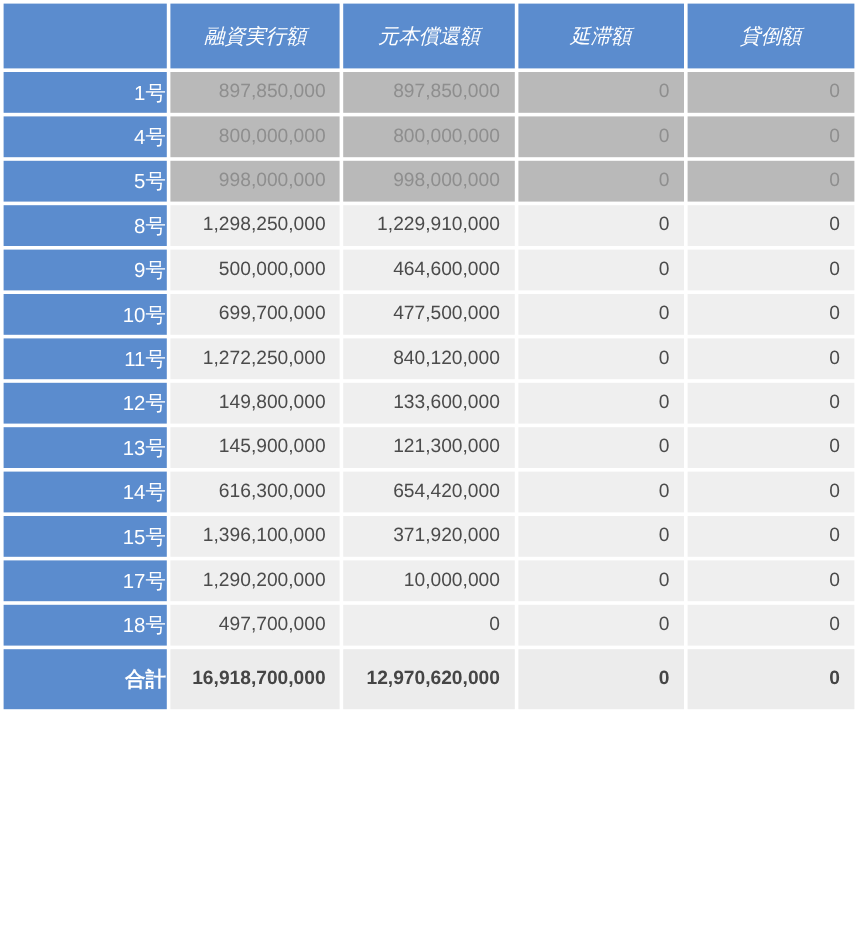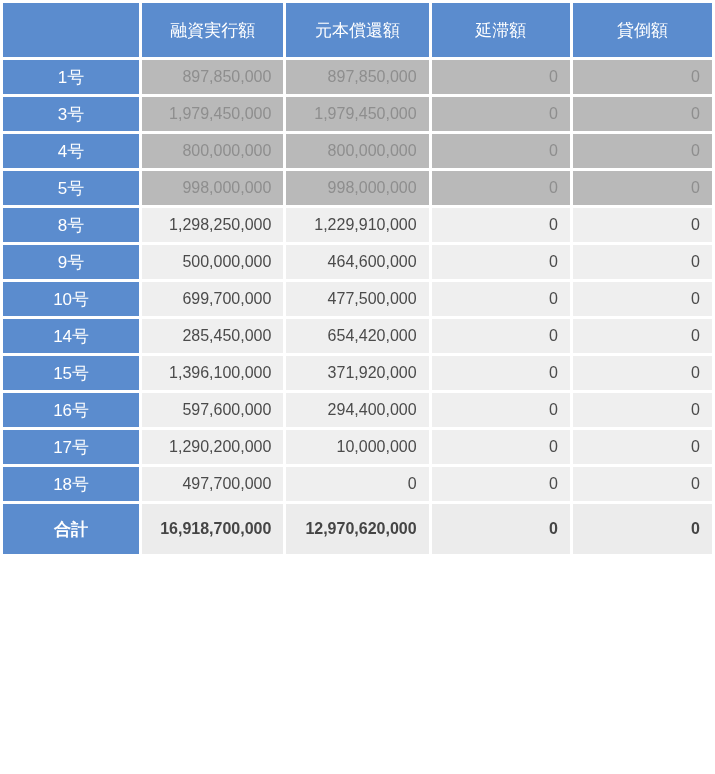--- a/index.html
+++ b/index.html
@@ -29,27 +29,28 @@
     box-sizing:border-box;
   }
   thead th{
     background:var(--header-blue);
     color:var(--header-text);
     height:54px;
     font-size:17px;
     font-weight:500;
     text-align:center;
     vertical-align:middle;
+    font-style:italic;
   }
   .label-cell{
     background:var(--header-blue);
     color:var(--header-text);
     font-size:17px;
     font-weight:500;
-    text-align:center;
+    text-align:right;
     vertical-align:middle;
     height:34px;
   }
   .num-cell{
     text-align:right;
     padding-right:12px;
     font-size:16px;
     vertical-align:middle;
   }
   tr.completed .num-cell{
@@ -95,27 +96,20 @@
   <tbody>
 
   <tr class="completed">
         <th class="label-cell">1号</th>
         <td class="num-cell">897,850,000</td>
         <td class="num-cell">897,850,000</td>
         <td class="num-cell">0</td>
         <td class="num-cell">0</td>
       </tr>
       <tr class="completed">
-        <th class="label-cell">3号</th>
-        <td class="num-cell">1,979,450,000</td>
-        <td class="num-cell">1,979,450,000</td>
-        <td class="num-cell">0</td>
-        <td class="num-cell">0</td>
-      </tr>
-      <tr class="completed">
         <th class="label-cell">4号</th>
         <td class="num-cell">800,000,000</td>
         <td class="num-cell">800,000,000</td>
         <td class="num-cell">0</td>
         <td class="num-cell">0</td>
       </tr>
       <tr class="completed">
         <th class="label-cell">5号</th>
         <td class="num-cell">998,000,000</td>
         <td class="num-cell">998,000,000</td>
@@ -137,37 +131,51 @@
         <td class="num-cell">0</td>
       </tr>
       <tr class="active">
         <th class="label-cell">10号</th>
         <td class="num-cell">699,700,000</td>
         <td class="num-cell">477,500,000</td>
         <td class="num-cell">0</td>
         <td class="num-cell">0</td>
       </tr>
       <tr class="active">
+        <th class="label-cell">11号</th>
+        <td class="num-cell">1,272,250,000</td>
+        <td class="num-cell">840,120,000</td>
+        <td class="num-cell">0</td>
+        <td class="num-cell">0</td>
+      </tr>
+      <tr class="active">
+        <th class="label-cell">12号</th>
+        <td class="num-cell">149,800,000</td>
+        <td class="num-cell">133,600,000</td>
+        <td class="num-cell">0</td>
+        <td class="num-cell">0</td>
+      </tr>
+      <tr class="active">
+        <th class="label-cell">13号</th>
+        <td class="num-cell">145,900,000</td>
+        <td class="num-cell">121,300,000</td>
+        <td class="num-cell">0</td>
+        <td class="num-cell">0</td>
+      </tr>
+      <tr class="active">
         <th class="label-cell">14号</th>
-        <td class="num-cell">285,450,000</td>
+        <td class="num-cell">616,300,000</td>
         <td class="num-cell">654,420,000</td>
         <td class="num-cell">0</td>
         <td class="num-cell">0</td>
       </tr>
       <tr class="active">
         <th class="label-cell">15号</th>
         <td class="num-cell">1,396,100,000</td>
         <td class="num-cell">371,920,000</td>
-        <td class="num-cell">0</td>
-        <td class="num-cell">0</td>
-      </tr>
-      <tr class="active">
-        <th class="label-cell">16号</th>
-        <td class="num-cell">597,600,000</td>
-        <td class="num-cell">294,400,000</td>
         <td class="num-cell">0</td>
         <td class="num-cell">0</td>
       </tr>
       <tr class="active">
         <th class="label-cell">17号</th>
         <td class="num-cell">1,290,200,000</td>
         <td class="num-cell">10,000,000</td>
         <td class="num-cell">0</td>
         <td class="num-cell">0</td>
       </tr>

